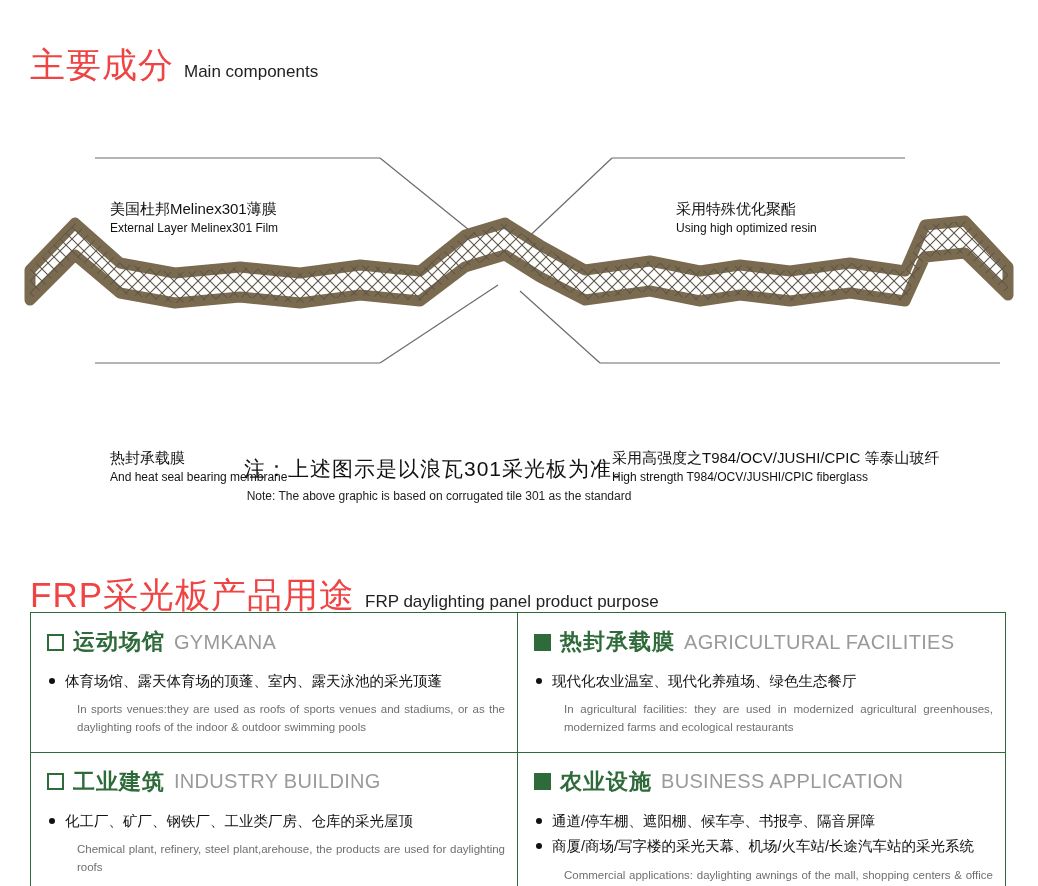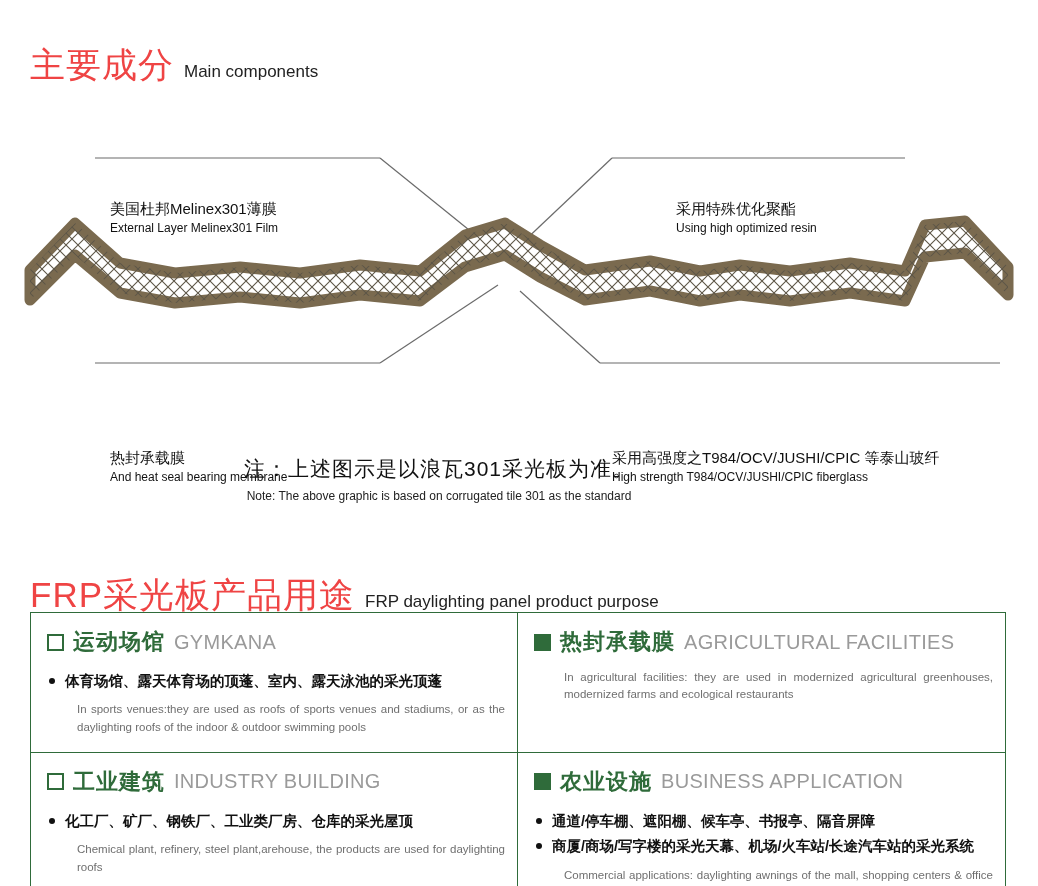--- a/index.html
+++ b/index.html
@@ -145,21 +145,21 @@
 
   ul.bullets {
     list-style: none;
     margin: 0 0 7px 0;
     padding: 0;
   }
   ul.bullets li {
     position: relative;
     padding-left: 18px;
     font-size: 14.5px;
-    font-weight: bold;
+    font-weight: normal;
     color: #111;
     line-height: 1.75;
   }
   ul.bullets li::before {
     content: "";
     position: absolute;
     left: 2px;
     top: 9px;
     width: 6px;
     height: 6px;
@@ -253,20 +253,23 @@
     </ul>
     <div class="desc indent-left">In sports venues:they are used as roofs of sports venues and stadiums, or as the daylighting roofs of the indoor &amp; outdoor swimming pools</div>
   </div>
 
   <div class="cell">
     <div class="cell-title">
       <span class="sq filled"></span>
       <span class="cn">热封承载膜</span>
       <span class="en">AGRICULTURAL FACILITIES</span>
     </div>
+    <ul class="bullets">
+      <li>现代化农业温室、现代化养殖场、绿色生态餐厅</li>
+    </ul>
     <div class="desc indent-left">In agricultural facilities: they are used in modernized agricultural greenhouses, modernized farms and ecological restaurants</div>
   </div>
 
   <div class="cell">
     <div class="cell-title">
       <span class="sq"></span>
       <span class="cn">工业建筑</span>
       <span class="en">INDUSTRY BUILDING</span>
     </div>
     <ul class="bullets">

